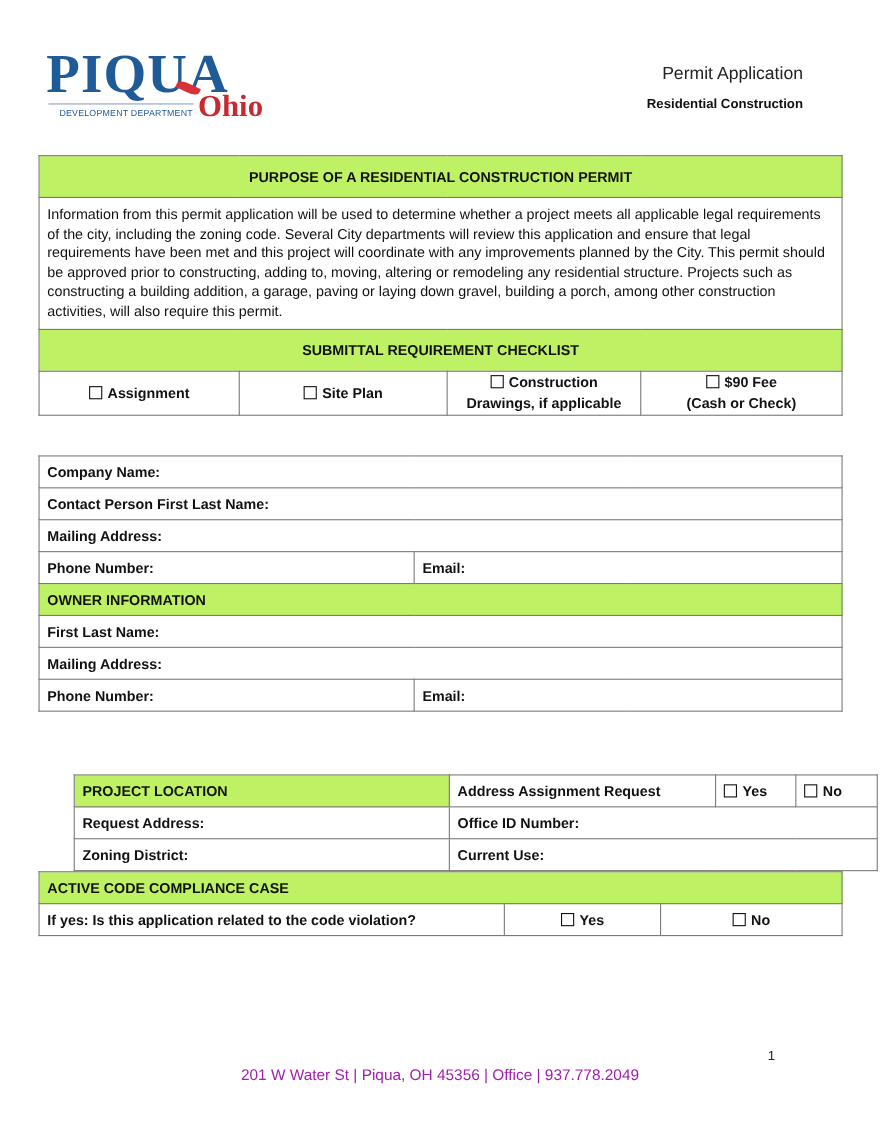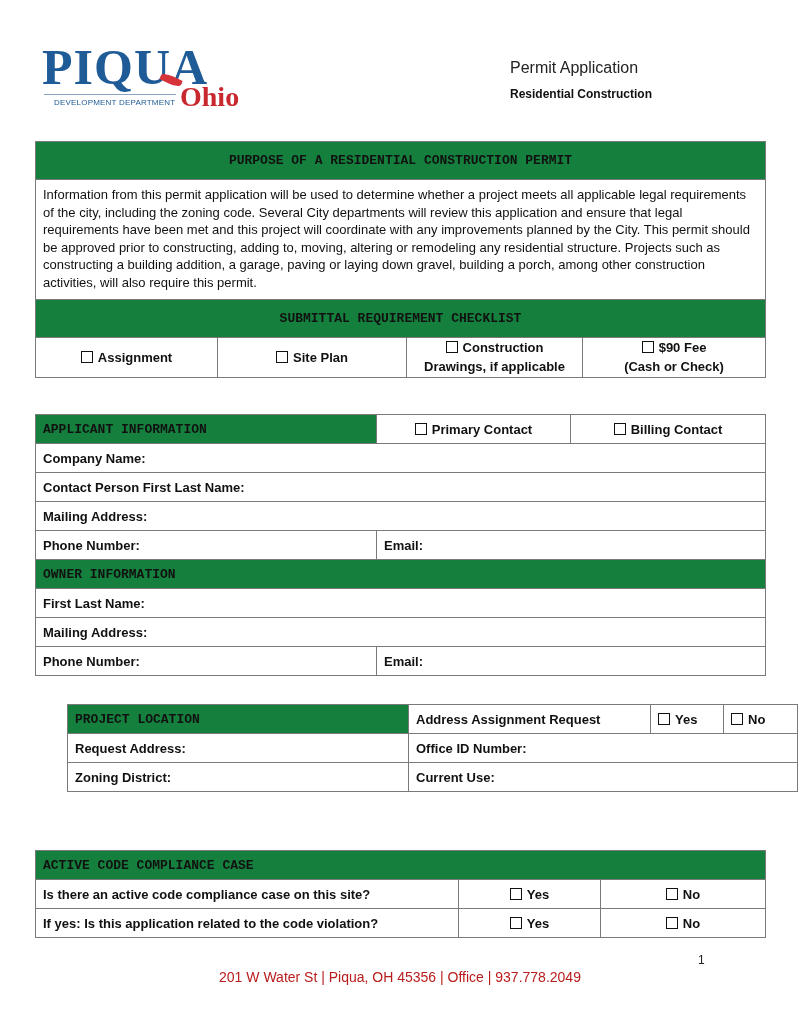--- a/index.html
+++ b/index.html
@@ -22,44 +22,44 @@
   }
   .logo-ohio {
     position: absolute; left: 138px; top: 46px;
     font-family: "Liberation Serif", "DejaVu Serif", serif;
     font-weight: bold; font-size: 28px; color: #c8282e; line-height: 22px;
   }
   .logo-feather {
     position: absolute; left: 118px; top: 36px; width: 22px; height: 8px;
     background: #d6323a; border-radius: 50% 0 50% 0; transform: rotate(25deg);
   }
-  .doc-title { position: absolute; right: 70px; top: 58px; text-align: left; width: 220px; }
+  .doc-title { position: absolute; right: 70px; top: 58px; text-align: right; width: 220px; }
   .doc-title .t1 { font-size: 16px; color: #222; line-height: 20px; }
   .doc-title .t2 { font-size: 12px; font-weight: bold; color: #111; line-height: 20px; margin-top: 6px; }
 
   table.form {
     position: absolute; left: 35px; width: 730px;
     border-collapse: collapse; table-layout: fixed;
     font-size: 13px;
   }
   table.form td {
     border: 1px solid #7a7a7a; padding: 0 7px; height: 28px;
     vertical-align: middle;
   }
-  .shade { background: #15803d; font-family: Liberation Mono, monospace; }
+  .shade { background: #bef264; }
   .center { text-align: center; }
   .bold { font-weight: bold; }
   .para { font-size: 13px; line-height: 17.6px; padding: 6px 7px 7px 7px !important; font-weight: normal; }
   .cb {
     display: inline-block; width: 10px; height: 10px; border: 1px solid #111;
     margin-right: 5px; vertical-align: -1px;
   }
   .footer {
     position: absolute; left: 0; width: 800px; top: 969px; text-align: center;
-    font-size: 14px; color: #b91c1c;
+    font-size: 14px; color: #a21caf;
   }
   .page-num { position: absolute; left: 698px; top: 953px; font-size: 12px; color: #222; }
 </style>
 </head>
 <body>
 
 <div class="logo">
   <div class="logo-piqua">PIQUA</div>
   <div class="logo-feather"></div>
   <div class="logo-rule"></div>
@@ -108,29 +108,20 @@
 </tbody>
   </table>
 
 <table class="form" style="top:414px;">
   <colgroup>
       <col style="width:341px">
       <col style="width:194px">
       <col style="width:195px">
     </colgroup>
   <tbody>
-      <tr>
-    <td class="shade bold">APPLICANT INFORMATION</td>
-    <td class="center bold">
-      <span class="cb"></span><span>Primary Contact</span>
-    </td>
-    <td class="center bold">
-      <span class="cb"></span><span>Billing Contact</span>
-    </td>
-  </tr>
   <tr>
         <td colspan="3" class="bold">Company Name:</td>
       </tr>
   <tr>
         <td colspan="3" class="bold">Contact Person First Last Name:</td>
       </tr>
   <tr>
         <td colspan="3" class="bold">Mailing Address:</td>
       </tr>
   <tr>
@@ -175,40 +166,31 @@
     <td class="bold">Request Address:</td>
     <td colspan="3" class="bold">Office ID Number:</td>
   </tr>
   <tr>
     <td class="bold">Zoning District:</td>
     <td colspan="3" class="bold">Current Use:</td>
   </tr>
 </tbody>
   </table>
 
-<table class="form" style="top:850px;border-radius:20px;">
+<table class="form" style="top:792px;border-radius:20px;">
   <colgroup>
       <col style="width:423px">
       <col style="width:142px">
       <col style="width:165px">
     </colgroup>
   <tbody>
       <tr>
         <td colspan="3" class="shade bold">ACTIVE CODE COMPLIANCE CASE</td>
       </tr>
   <tr>
-    <td class="bold">Is there an active code compliance case on this site?</td>
-    <td class="center bold">
-      <span class="cb"></span><span>Yes</span>
-    </td>
-    <td class="center bold">
-      <span class="cb"></span><span>No</span>
-    </td>
-  </tr>
-  <tr>
     <td class="bold">If yes: Is this application related to the code violation?</td>
     <td class="center bold">
       <span class="cb"></span><span>Yes</span>
     </td>
     <td class="center bold">
       <span class="cb"></span><span>No</span>
     </td>
   </tr>
 </tbody>
   </table>

